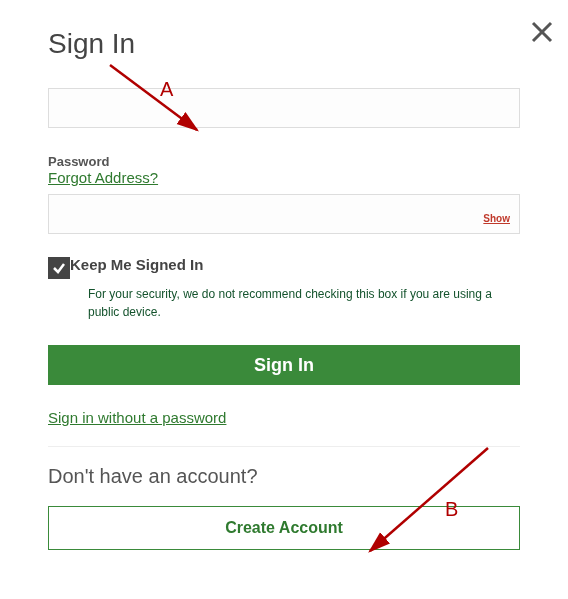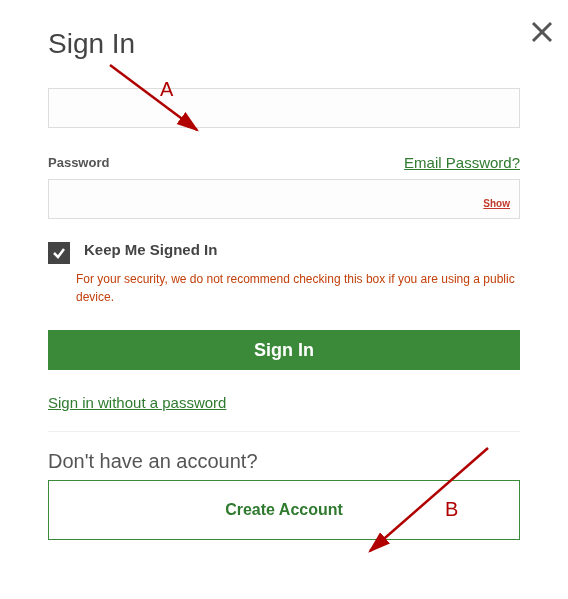--- a/index.html
+++ b/index.html
@@ -32,22 +32,23 @@
     .field-label {
       font-size: 13px;
       font-weight: 600;
       color: #555;
       margin-bottom: 8px;
       display: block;
     }
     .label-row {
       display: flex;
       justify-content: space-between;
-      align-items: center;
+      align-items: flex-start;
       margin-bottom: 8px;
+      flex-direction: column;
     }
     .forgot-link {
       color: #2f7a2f;
       text-decoration: underline;
       font-size: 15px;
       cursor: pointer;
     }
     .text-input {
       width: 100%;
       height: 40px;
@@ -67,21 +68,20 @@
       bottom: 10px;
       color: #c0392b;
       font-size: 10px;
       font-weight: 600;
       text-decoration: underline;
       cursor: pointer;
     }
     .checkbox-row {
       display: flex;
       align-items: flex-start;
-      gap: 14px;
       margin-bottom: 6px;
     }
     .checkbox {
       width: 22px;
       height: 22px;
       background: #444;
       display: flex;
       align-items: center;
       justify-content: center;
       flex-shrink: 0;
@@ -89,22 +89,22 @@
       margin-top: 1px;
     }
     .checkbox svg { display: block; }
     .checkbox-label {
       font-size: 15px;
       font-weight: 600;
       color: #444;
     }
     .security-note {
       font-size: 12px;
-      color: #c2410c;
-      margin-left: 28px;
+      color: #14532d;
+      margin-left: 40px;
       margin-top: 6px;
       margin-bottom: 24px;
       line-height: 1.5;
     }
     .primary-btn {
       width: 100%;
       height: 40px;
       background: #3a8a3a;
       color: #fff;
       border: none;
@@ -123,25 +123,25 @@
     }
     .divider {
       border: none;
       border-top: 1px solid #eee;
       margin-bottom: 18px;
     }
     .no-account-heading {
       font-size: 20px;
       font-weight: 400;
       color: #555;
-      margin-bottom: 7px;
+      margin-bottom: 18px;
     }
     .secondary-btn {
       width: 100%;
-      height: 60px;
+      height: 44px;
       background: #fff;
       border: 1px solid #3a8a3a;
       color: #2f7a2f;
       font-size: 16px;
       font-weight: 700;
       cursor: pointer;
     }
     
     .annotation {
       position: absolute;
@@ -168,21 +168,21 @@
 
 <div class="container">
   <h1 class="title">Sign In</h1>
 
   <div class="input-wrap">
     <input type="text" class="text-input" value="" style="">
   </div>
 
   <div class="label-row">
     <label class="field-label" style="margin-bottom:0">Password</label>
-    <a class="forgot-link">Email Password?</a>
+    <a class="forgot-link">Forgot Address?</a>
   </div>
   <div class="input-wrap pw">
     <input type="password" class="text-input" value="" style="">
     <span class="show-link">Show</span>
   </div>
 
   <div class="checkbox-row">
     <div class="checkbox">
       <svg width="16" height="16" viewBox="0 0 16 16">
         <polyline points="3,8 7,12 13,4" fill="none" stroke="#fff" stroke-width="2.5"></polyline>

